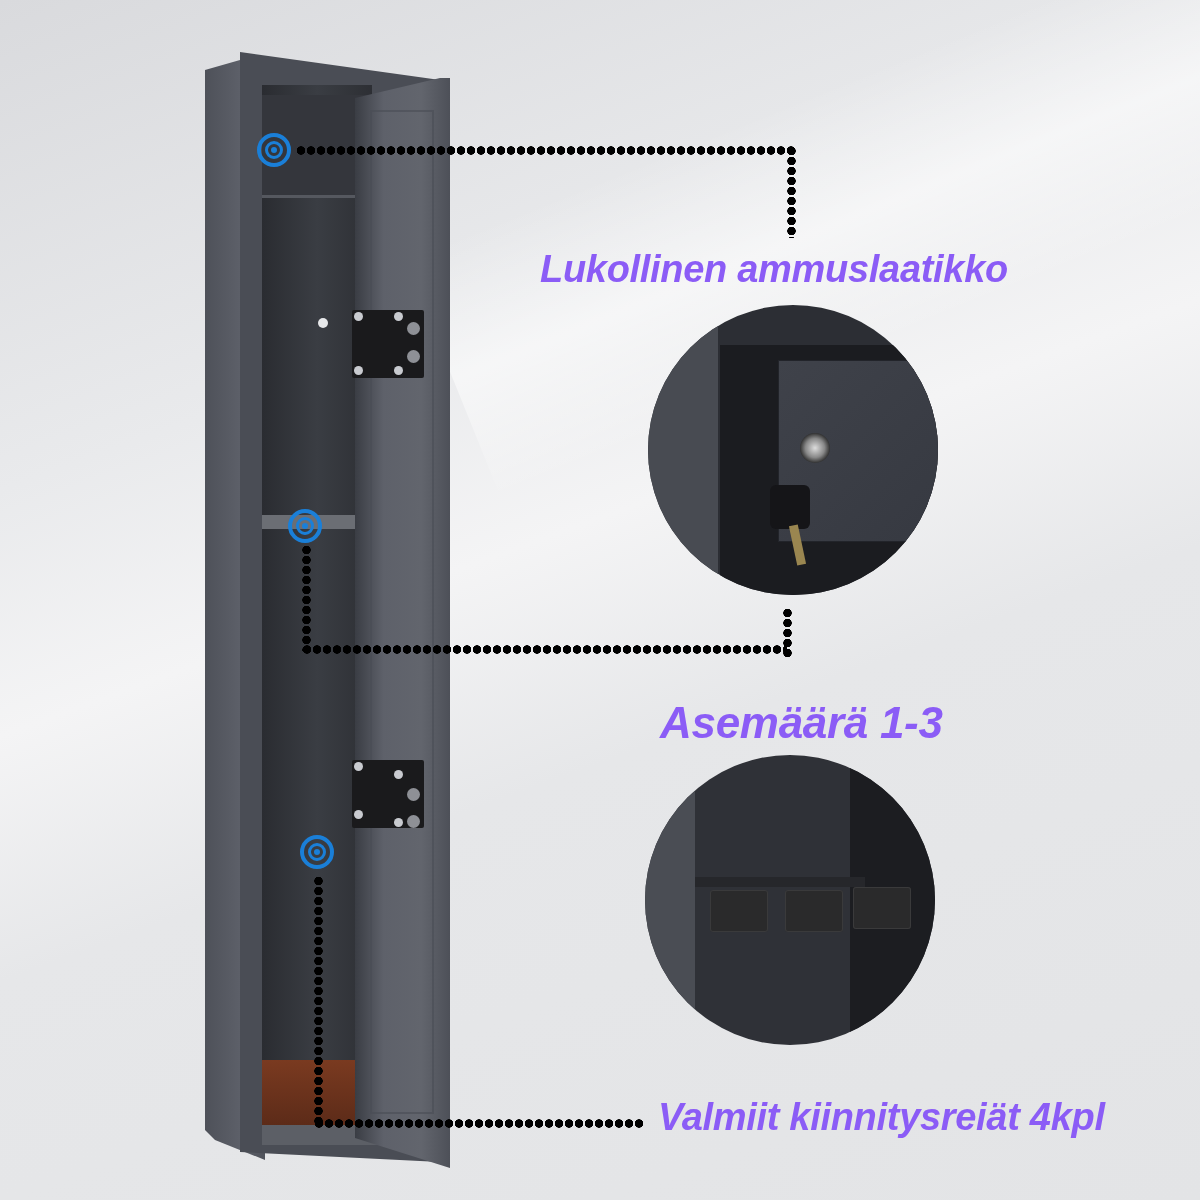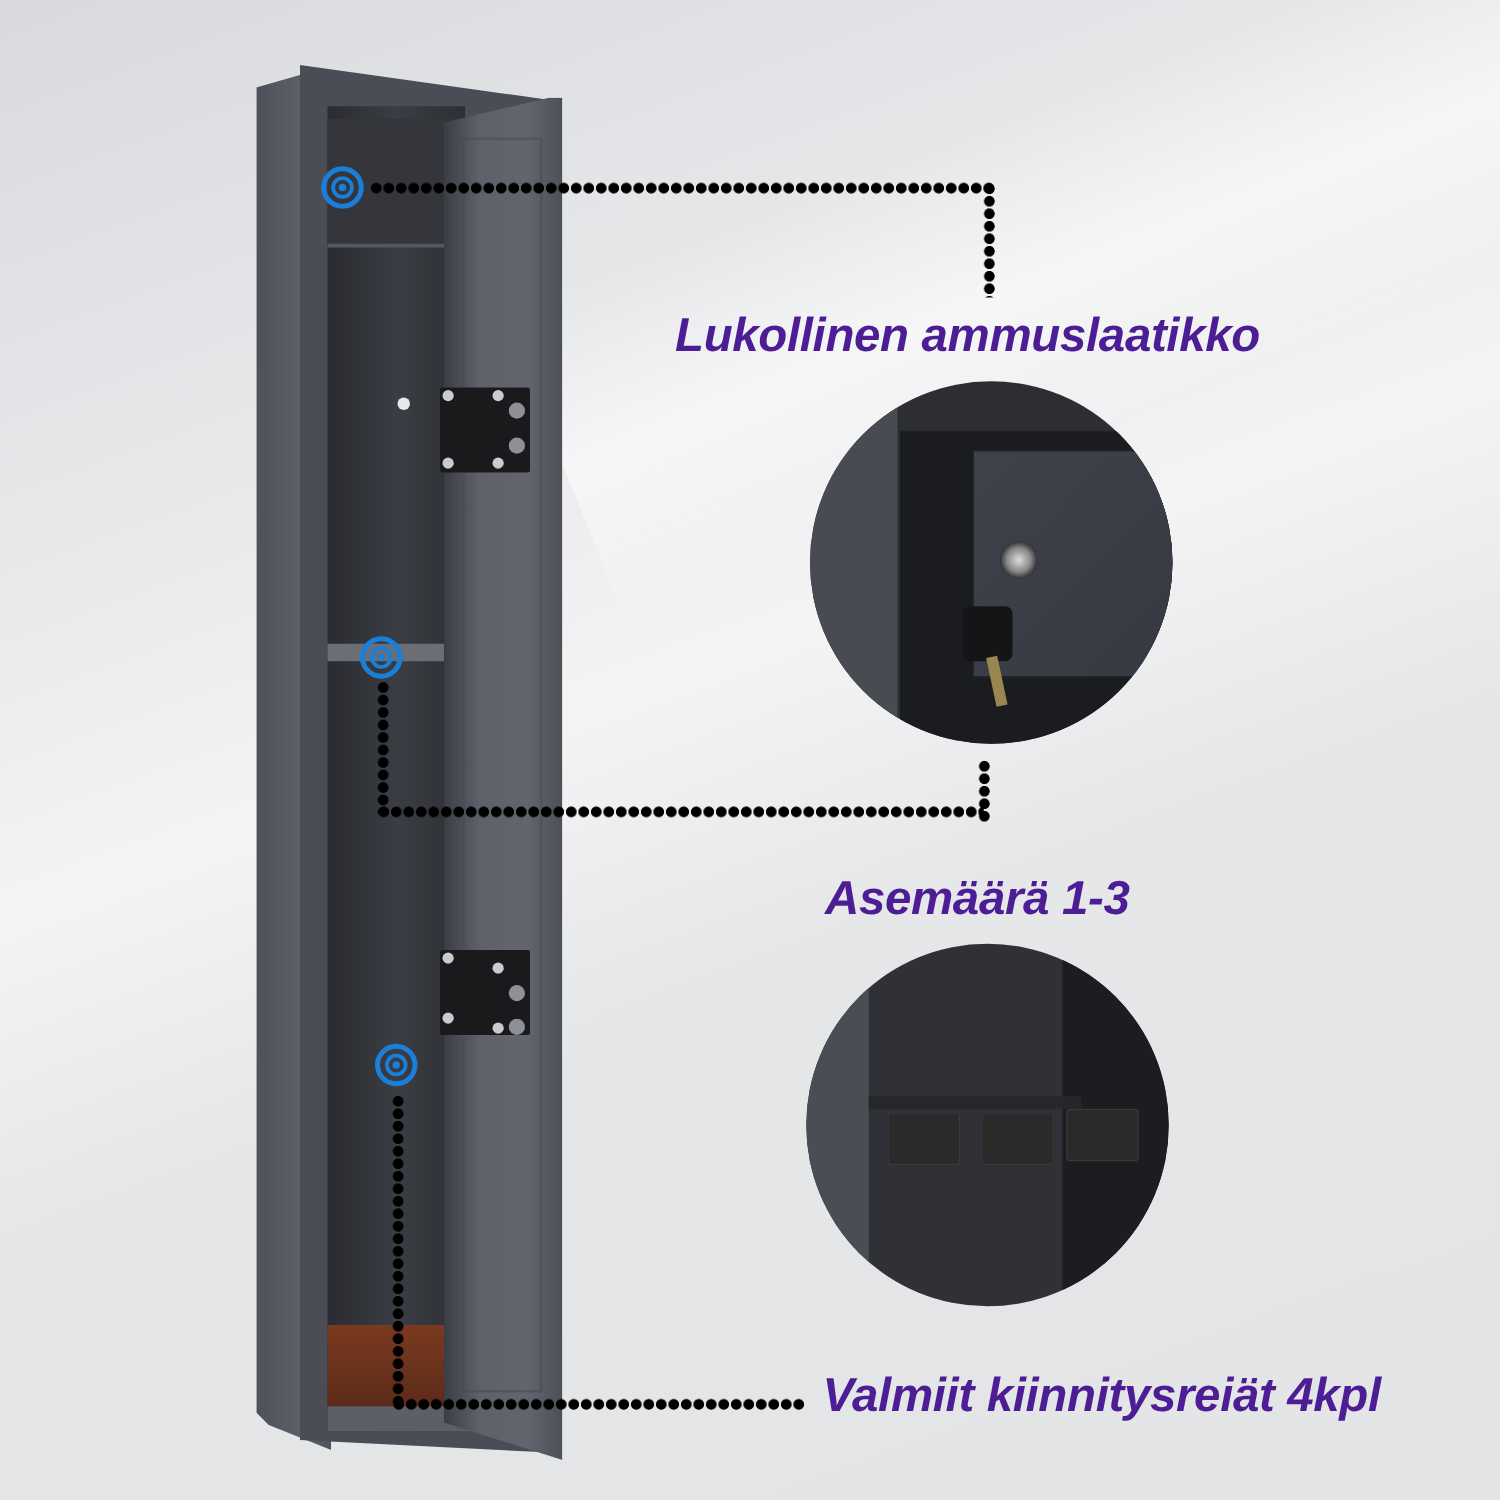--- a/index.html
+++ b/index.html
@@ -32,21 +32,21 @@
   
   .marker{position:absolute;width:34px;height:34px;border-radius:50%;border:4px solid #1a7fd8;box-sizing:border-box;}
   .marker::before{content:"";position:absolute;left:4px;top:4px;width:18px;height:18px;border-radius:50%;border:3px solid #1a7fd8;box-sizing:border-box;}
   .marker::after{content:"";position:absolute;left:10px;top:10px;width:6px;height:6px;border-radius:50%;background:#1a7fd8;}
   
   .dots-h{position:absolute;height:9px;
        background-image:radial-gradient(circle,#000 4px,transparent 4.5px);background-size:10px 9px;background-repeat:repeat-x;}
   .dots-v{position:absolute;width:9px;
        background-image:radial-gradient(circle,#000 4px,transparent 4.5px);background-size:9px 10px;background-repeat:repeat-y;}
   
-  .label{position:absolute;font-weight:bold;font-style:italic;color:#4c1d95;white-space:nowrap;letter-spacing:-.3px;}
+  .label{position:absolute;font-weight:bold;font-style:italic;color:#8b5cf6;white-space:nowrap;letter-spacing:-.3px;}
   
   .inset{position:absolute;width:290px;height:290px;border-radius:50%;overflow:hidden;}
   .inset-ammo{left:648px;top:305px;background:#2c2e34;}
   .inset-ammo .frame-l{position:absolute;left:0;top:0;width:70px;height:100%;background:#484b52;}
   .inset-ammo .cavity{position:absolute;left:72px;top:40px;width:240px;height:260px;background:#1b1c20;}
   .inset-ammo .lid{position:absolute;left:130px;top:55px;width:200px;height:180px;background:linear-gradient(135deg,#3f424a,#353840);border:1px solid #22242a;}
   .inset-ammo .lock{position:absolute;left:152px;top:128px;width:30px;height:30px;border-radius:50%;background:radial-gradient(circle,#ddd 0%,#888 45%,#333 70%);}
   .inset-ammo .key{position:absolute;left:122px;top:180px;width:40px;height:44px;background:#151518;border-radius:6px;}
   .inset-ammo .key-blade{position:absolute;left:145px;top:220px;width:9px;height:40px;background:#9a8650;transform:rotate(-12deg);}
   .inset-rack{left:645px;top:755px;background:#2f3137;}
@@ -94,21 +94,21 @@
 
 <div class="marker" style="left:257px;top:133px;"></div>
 <div class="dots-h" style="left:296px;top:146px;width:500px;"></div>
 <div class="dots-v" style="left:787px;top:146px;height:92px;"></div>
 <div class="label" style="left:540px;top:248px;font-size:38px;">Lukollinen ammuslaatikko</div>
 
 <div class="marker" style="left:288px;top:509px;"></div>
 <div class="dots-v" style="left:302px;top:545px;height:106px;"></div>
 <div class="dots-h" style="left:302px;top:645px;width:485px;"></div>
 <div class="dots-v" style="left:783px;top:608px;height:50px;"></div>
-<div class="label" style="left:660px;top:698px;font-size:38px;">Asemäärä 1-3</div>
+<div class="label" style="left:660px;top:698px;font-size:44px;">Asemäärä 1-3</div>
 
 <div class="marker" style="left:300px;top:835px;"></div>
 <div class="dots-v" style="left:314px;top:876px;height:250px;"></div>
 <div class="dots-h" style="left:314px;top:1119px;width:330px;"></div>
 <div class="label" style="left:658px;top:1096px;font-size:38px;">Valmiit kiinnitysreiät 4kpl</div>
 
 <div class="inset inset-ammo">
   <div class="frame-l"></div>
   <div class="cavity"></div>
   <div class="lid"></div>

